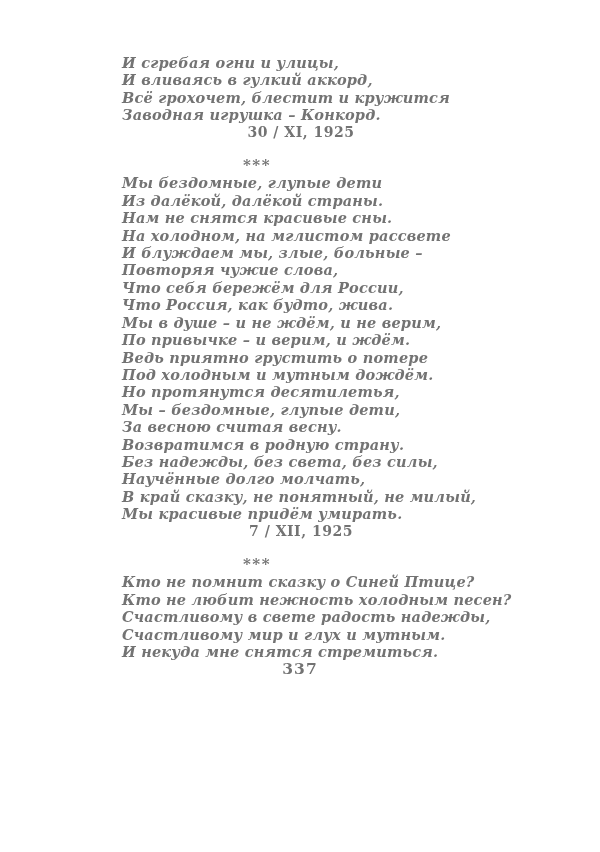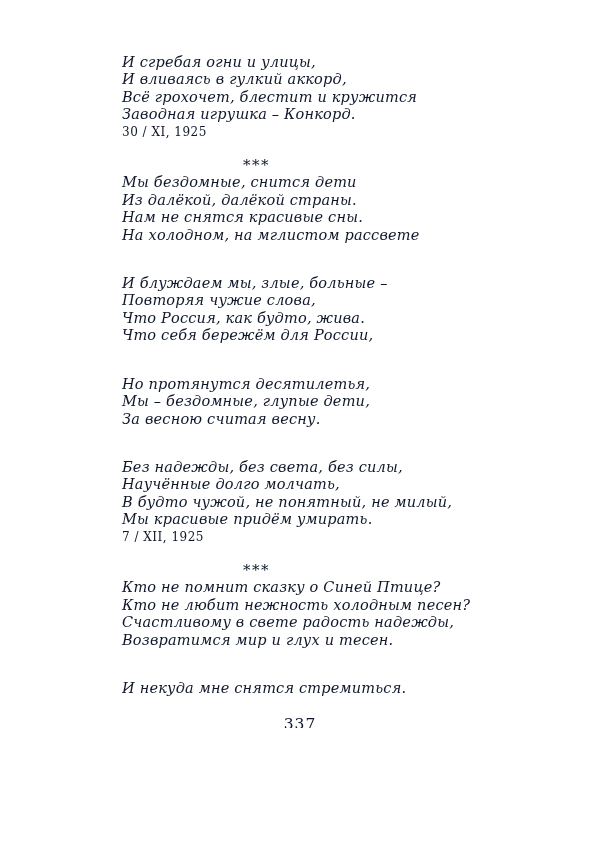--- a/index.html
+++ b/index.html
@@ -7,54 +7,54 @@
     padding: 0;
     background: #ffffff;
   }
   .page {
     position: relative;
     width: 600px;
     height: 728px;
     background: #ffffff;
     overflow: hidden;
     font-family: "DejaVu Serif", "Liberation Serif", serif;
-    color: #0f172a;
+    color: #737373;
+    font-weight: bold;
   }
   .content {
     box-sizing: border-box;
     width: 600px;
     padding: 54px 120px 0 122px;
   }
   .stanza { margin: 0; }
-  .stanza + .stanza { margin-top: 31px; }
+  .stanza + .stanza { margin-top: 0; }
   .line {
     font-style: italic;
     font-size: 14.5px;
     line-height: 17.4px;
     letter-spacing: 0.2px;
     white-space: nowrap;
   }
   .date {
     font-style: normal;
-    font-size: 12px;
+    font-size: 14px;
     line-height: 17.4px;
-    text-align: left;
+    text-align: center;
     letter-spacing: 0.5px;
   }
   .separator {
     display: block;
     width: max-content;
     margin: 16px 0 0 121px;
     font-style: normal;
     font-size: 15px;
     line-height: 17.4px;
     letter-spacing: 1.5px;
   }
   .page-number {
-    margin-top: 19px;
     text-align: center;
     font-size: 15.5px;
     line-height: 17px;
     letter-spacing: 1px;
   }
 </style>
 </head>
 <body>
 
 <div class="page">
@@ -63,50 +63,57 @@
     <div class="stanza">
       <div class="line">И сгребая огни и улицы,</div>
       <div class="line">И вливаясь в гулкий аккорд,</div>
       <div class="line">Всё грохочет, блестит и кружится</div>
       <div class="line">Заводная игрушка – Конкорд.</div>
     </div>
     <div class="date">30 / XI, 1925</div>
 
     <span class="separator">***</span>
     <div class="stanza">
-      <div class="line">Мы бездомные, снится дети</div>
+      <div class="line">Мы бездомные, глупые дети</div>
       <div class="line">Из далёкой, далёкой страны.</div>
       <div class="line">Нам не снятся красивые сны.</div>
       <div class="line">На холодном, на мглистом рассвете</div>
     </div>
     <div class="stanza">
       <div class="line">И блуждаем мы, злые, больные –</div>
       <div class="line">Повторяя чужие слова,</div>
+      <div class="line">Что себя бережём для России,</div>
       <div class="line">Что Россия, как будто, жива.</div>
-      <div class="line">Что себя бережём для России,</div>
+    </div>
+    <div class="stanza">
+      <div class="line">Мы в душе – и не ждём, и не верим,</div>
+      <div class="line">По привычке – и верим, и ждём.</div>
+      <div class="line">Ведь приятно грустить о потере</div>
+      <div class="line">Под холодным и мутным дождём.</div>
     </div>
     <div class="stanza">
       <div class="line">Но протянутся десятилетья,</div>
       <div class="line">Мы – бездомные, глупые дети,</div>
       <div class="line">За весною считая весну.</div>
+      <div class="line">Возвратимся в родную страну.</div>
     </div>
     <div class="stanza">
       <div class="line">Без надежды, без света, без силы,</div>
       <div class="line">Научённые долго молчать,</div>
-      <div class="line">В будто чужой, не понятный, не милый,</div>
+      <div class="line">В край сказку, не понятный, не милый,</div>
       <div class="line">Мы красивые придём умирать.</div>
     </div>
     <div class="date">7 / XII, 1925</div>
 
     <span class="separator">***</span>
     <div class="stanza">
       <div class="line">Кто не помнит сказку о Синей Птице?</div>
       <div class="line">Кто не любит нежность холодным песен?</div>
       <div class="line">Счастливому в свете радость надежды,</div>
-      <div class="line">Возвратимся мир и глух и тесен.</div>
+      <div class="line">Счастливому мир и глух и мутным.</div>
     </div>
     <div class="stanza">
       <div class="line">И некуда мне снятся стремиться.</div>
     </div>
 
   </div>
 
   <div class="page-number">337</div>
 </div>
 

